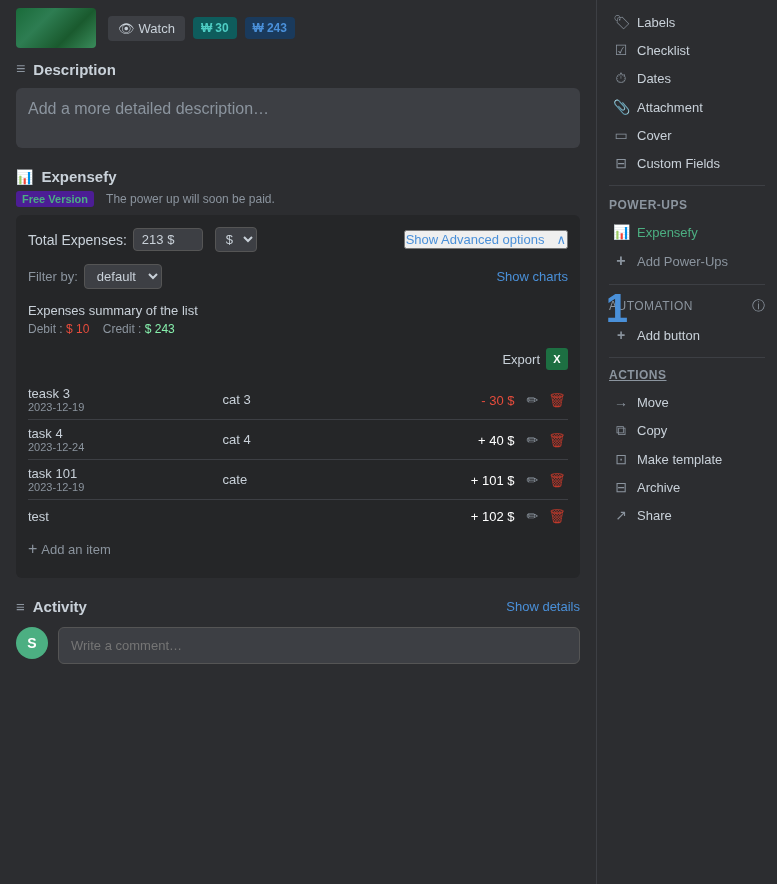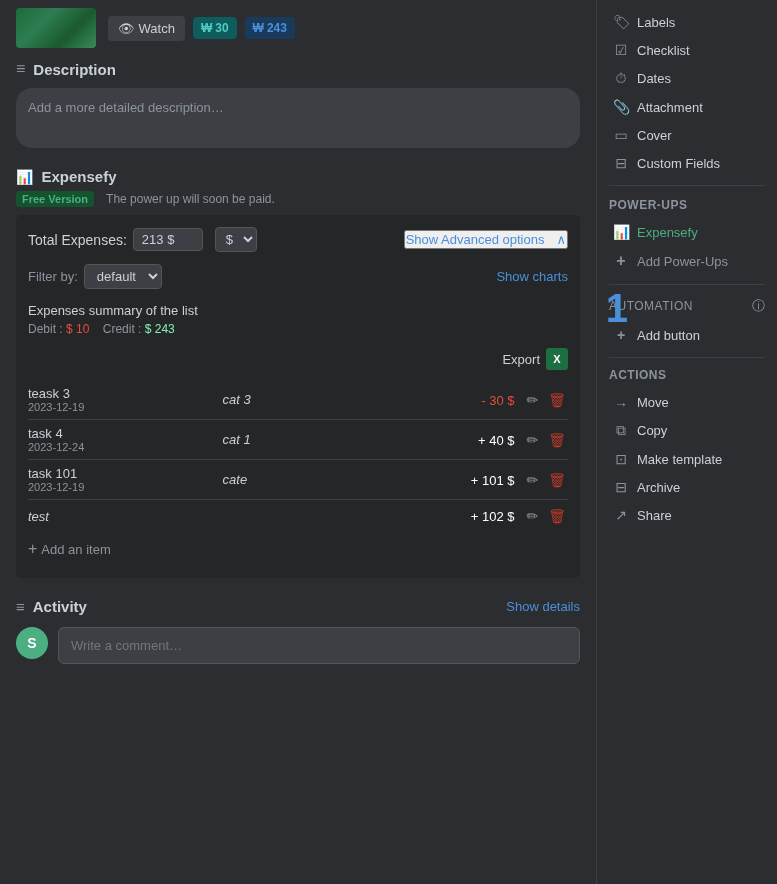--- a/index.html
+++ b/index.html
@@ -88,25 +88,25 @@
       font-weight: 600;
     }
 
     .section-icon {
       color: #8b949e;
       font-size: 16px;
     }
 
     .description-area {
       background: #3d3f44;
-      border-radius: 16px;
+      border-radius: 6px;
       padding: 12px;
       min-height: 60px;
       color: #8b949e;
-      font-size: 13px;
+      font-size: 16px;
       cursor: pointer;
     }
 
     
     .expensefy-header {
       display: flex;
       align-items: center;
       gap: 8px;
       margin-bottom: 6px;
     }
@@ -119,21 +119,21 @@
     .expensefy-title {
       font-size: 15px;
       font-weight: 600;
       color: #c9d1d9;
     }
 
     .free-version-badge {
       color: #4caf82;
       font-size: 11px;
       font-weight: 700;
-      background: #14532d;
+      background: #4c1d95;
       padding: 2px 6px;
       border-radius: 3px;
     }
 
     .power-up-note {
       color: #8b949e;
       font-size: 12px;
       margin-left: 6px;
     }
 
@@ -281,21 +281,20 @@
 
     .expense-date {
       color: #8b949e;
       font-size: 11px;
     }
 
     .expense-cat-col {
       flex: 1;
       color: #c9d1d9;
       font-size: 13px;
-      font-style: italic;
     }
 
     .expense-amount-col {
       flex: 0.8;
       text-align: right;
     }
 
     .amount-negative { color: #e74c3c; font-size: 13px; }
     .amount-positive { color: #ffffff; font-size: 13px; }
 
@@ -441,20 +440,21 @@
       cursor: pointer;
     }
 
     .actions-title {
       font-size: 12px;
       color: #8b949e;
       font-weight: 600;
       text-transform: uppercase;
       letter-spacing: 0.5px;
       margin: 10px 0 6px 0;
+      text-decoration: underline;
     }
 
     .right-separator {
       border: none;
       border-top: 1px solid #3d3f44;
       margin: 8px 0;
     }
 
     .expensefy-right-label {
       color: #4caf82;
@@ -571,21 +571,21 @@
             <div class="expense-actions-col">
               <button class="edit-btn">✏</button>
               <button class="delete-btn">🗑</button>
             </div>
           </div>
           <div class="expense-row">
             <div class="expense-name-col">
               <div class="expense-name">task 4</div>
               <div class="expense-date">2023-12-24</div>
             </div>
-            <div class="expense-cat-col">cat 1</div>
+            <div class="expense-cat-col">cat 4</div>
             <div class="expense-amount-col">
               <span class="amount-positive">+ 40 $</span>
             </div>
             <div class="expense-actions-col">
               <button class="edit-btn">✏</button>
               <button class="delete-btn">🗑</button>
             </div>
           </div>
           <div class="expense-row">
             <div class="expense-name-col">

